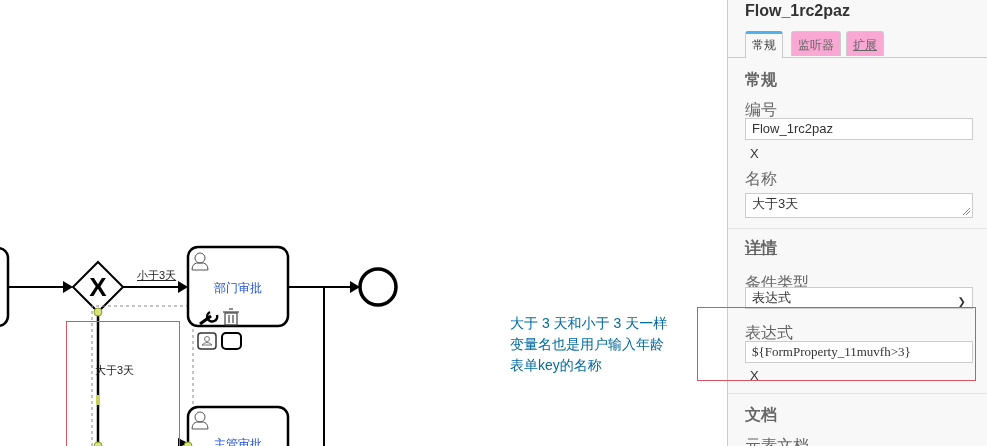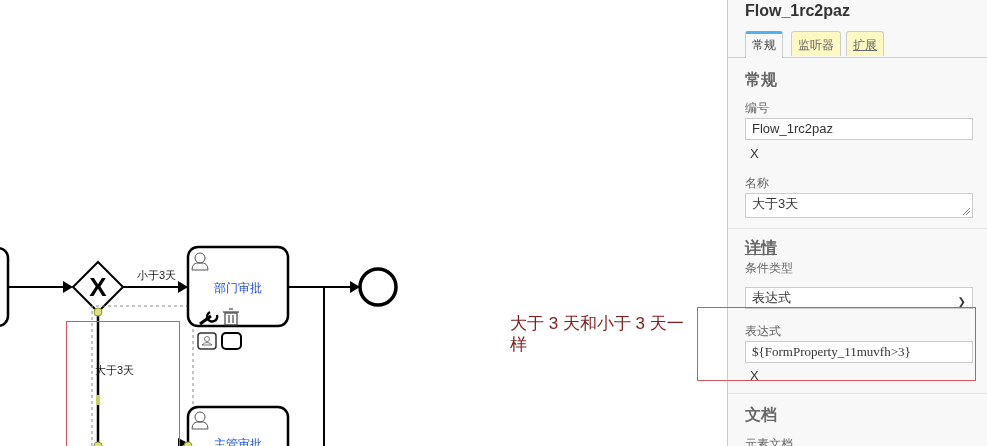--- a/index.html
+++ b/index.html
@@ -2,29 +2,29 @@
 <html><head>
 <meta charset="utf-8">
 <style>
   html, body { margin:0; padding:0; }
   body { width:987px; height:446px; overflow:hidden; background:#ffffff; position:relative;
          font-family:"Liberation Sans","DejaVu Sans",sans-serif; }
   .canvas { position:absolute; left:0; top:0; width:727px; height:446px; background:#ffffff; overflow:hidden; }
   .canvas svg { position:absolute; left:0; top:0; }
   .task-label { position:absolute; font-size:12px; color:#1d4ed8; text-align:center; }
   .flow-label { position:absolute; font-size:11px; color:#222; }
-  .annotation { position:absolute; left:510px; top:313px; width:190px; color:#7f1d1d; font-size:17px; line-height:21px; }
+  .annotation { position:absolute; left:510px; top:313px; width:190px; color:#0369a1; font-size:14px; line-height:21px; }
   .red-box { position:absolute; border:1px solid #d35660; }
   .panel { position:absolute; left:727px; top:0; width:260px; height:446px; background:#f8f8f8; border-left:1px solid #ccc; box-sizing:border-box; }
   .panel-title { position:absolute; left:17px; top:2px; font-size:16px; font-weight:bold; color:#333; }
   .tabs { position:absolute; left:0; top:31px; width:260px; height:26px; border-bottom:1px solid #ccc; }
-  .tab { position:absolute; top:0; height:25px; padding:0 6px; font-size:12px; line-height:26px; color:#666; border:1px solid #ccc; border-bottom:none; background:#fef9c3; border-radius:3px 3px 0 0; box-sizing:border-box; }
+  .tab { position:absolute; top:0; height:25px; padding:0 6px; font-size:12px; line-height:26px; color:#666; border:1px solid #ccc; border-bottom:none; background:#f9a8d4; border-radius:3px 3px 0 0; box-sizing:border-box; }
   .tab.active { border-top:3px solid #52b0ec; background:#f8f8f8; height:27px; line-height:22px; color:#444; }
   .section-title { position:absolute; left:17px; font-size:16px; font-weight:bold; color:#666; }
-  .field-label { position:absolute; left:17px; font-size:12px; color:#666; }
+  .field-label { position:absolute; left:17px; font-size:16px; color:#666; }
   .input { position:absolute; left:17px; width:228px; height:22px; border:1px solid #ccc; background:#fff; box-sizing:border-box; font-size:13px; line-height:20px; padding-left:6px; color:#333; font-family:"Liberation Sans","DejaVu Sans",sans-serif; }
   .clear-x { position:absolute; left:22px; font-size:13px; color:#333; }
   .divider { position:absolute; left:0; width:260px; height:1px; background:#e4e4e4; }
   .resize-grip { position:absolute; right:2px; bottom:2px; width:8px; height:8px; }
   .select-arrow { position:absolute; right:6px; top:4px; font-size:10px; }
 </style>
 </head>
 <body>
 
 <div class="canvas">
@@ -80,58 +80,60 @@
     <rect x="188" y="407" width="100" height="70" rx="10" fill="#fff" stroke="#000" stroke-width="2.5"></rect>
     <g stroke="#555" fill="none" stroke-width="1">
       <circle cx="200" cy="417" r="5"></circle>
       <path d="M192 429 q0 -8 8 -7 q8 -1 8 7 z"></path>
     </g>
     <polygon points="178,438 188,443 178,448" fill="#000"></polygon>
     <circle cx="188" cy="446" r="4" fill="#d8e37a" stroke="#8a9a30"></circle>
     <circle cx="98" cy="446" r="4" fill="#d8e37a" stroke="#8a9a30"></circle>
   </svg>
 
-  <div class="flow-label" style="left:137px;top:268px;">小于3天</div>
+  <div class="flow-label" style="left:137px;top:268px;text-decoration:underline;">小于3天</div>
   <div class="task-label" style="left:188px;top:280px;width:100px;">部门审批</div>
   <div class="flow-label" style="left:95px;top:363px;">大于3天</div>
   <div class="task-label" style="left:188px;top:436px;width:100px;">主管审批</div>
 
   <div class="red-box" style="left:66px;top:321px;width:112px;height:130px;"></div>
 
   <div class="annotation">
     <div>大于 3 天和小于 3 天一样</div>
+    <div>变量名也是用户输入年龄</div>
+    <div>表单key的名称</div>
   </div>
 </div>
 
 <div class="panel">
   <div class="panel-title">Flow_1rc2paz</div>
   <div class="tabs">
     <div class="tab active" style="left:17px;">常规</div>
     <div class="tab" style="left:63px;">监听器</div>
     <div class="tab" style="left:118px;text-decoration:underline;">扩展</div>
   </div>
 
   <div class="section-title" style="top:70px;">常规</div>
   <div class="field-label" style="top:100px;">编号</div>
   <div class="input" style="top:118px;">Flow_1rc2paz</div>
   <div class="clear-x" style="top:146px;">X</div>
 
-  <div class="field-label" style="top:175px;">名称</div>
+  <div class="field-label" style="top:169px;">名称</div>
   <div class="input" style="top:193px;height:25px;">
     <span>大于3天</span>
     <svg class="resize-grip" viewBox="0 0 8 8">
         <line x1="1" y1="8" x2="8" y2="1" stroke="#888"></line>
         <line x1="4" y1="8" x2="8" y2="4" stroke="#888"></line>
       </svg>
   </div>
 
   <div class="divider" style="top:228px;"></div>
 
   <div class="section-title" style="top:238px;text-decoration:underline;">详情</div>
-  <div class="field-label" style="top:260px;">条件类型</div>
+  <div class="field-label" style="top:273px;">条件类型</div>
   <div class="input" style="top:287px;">
     <span>表达式</span>
     <span class="select-arrow">❯</span>
   </div>
 
   <div class="field-label" style="top:323px;">表达式</div>
   <div class="input" style="top:341px;font-family:Liberation Serif, serif;">${FormProperty_11muvfh&gt;3}</div>
   <div class="clear-x" style="top:368px;">X</div>
 
   <div class="divider" style="top:393px;"></div>

